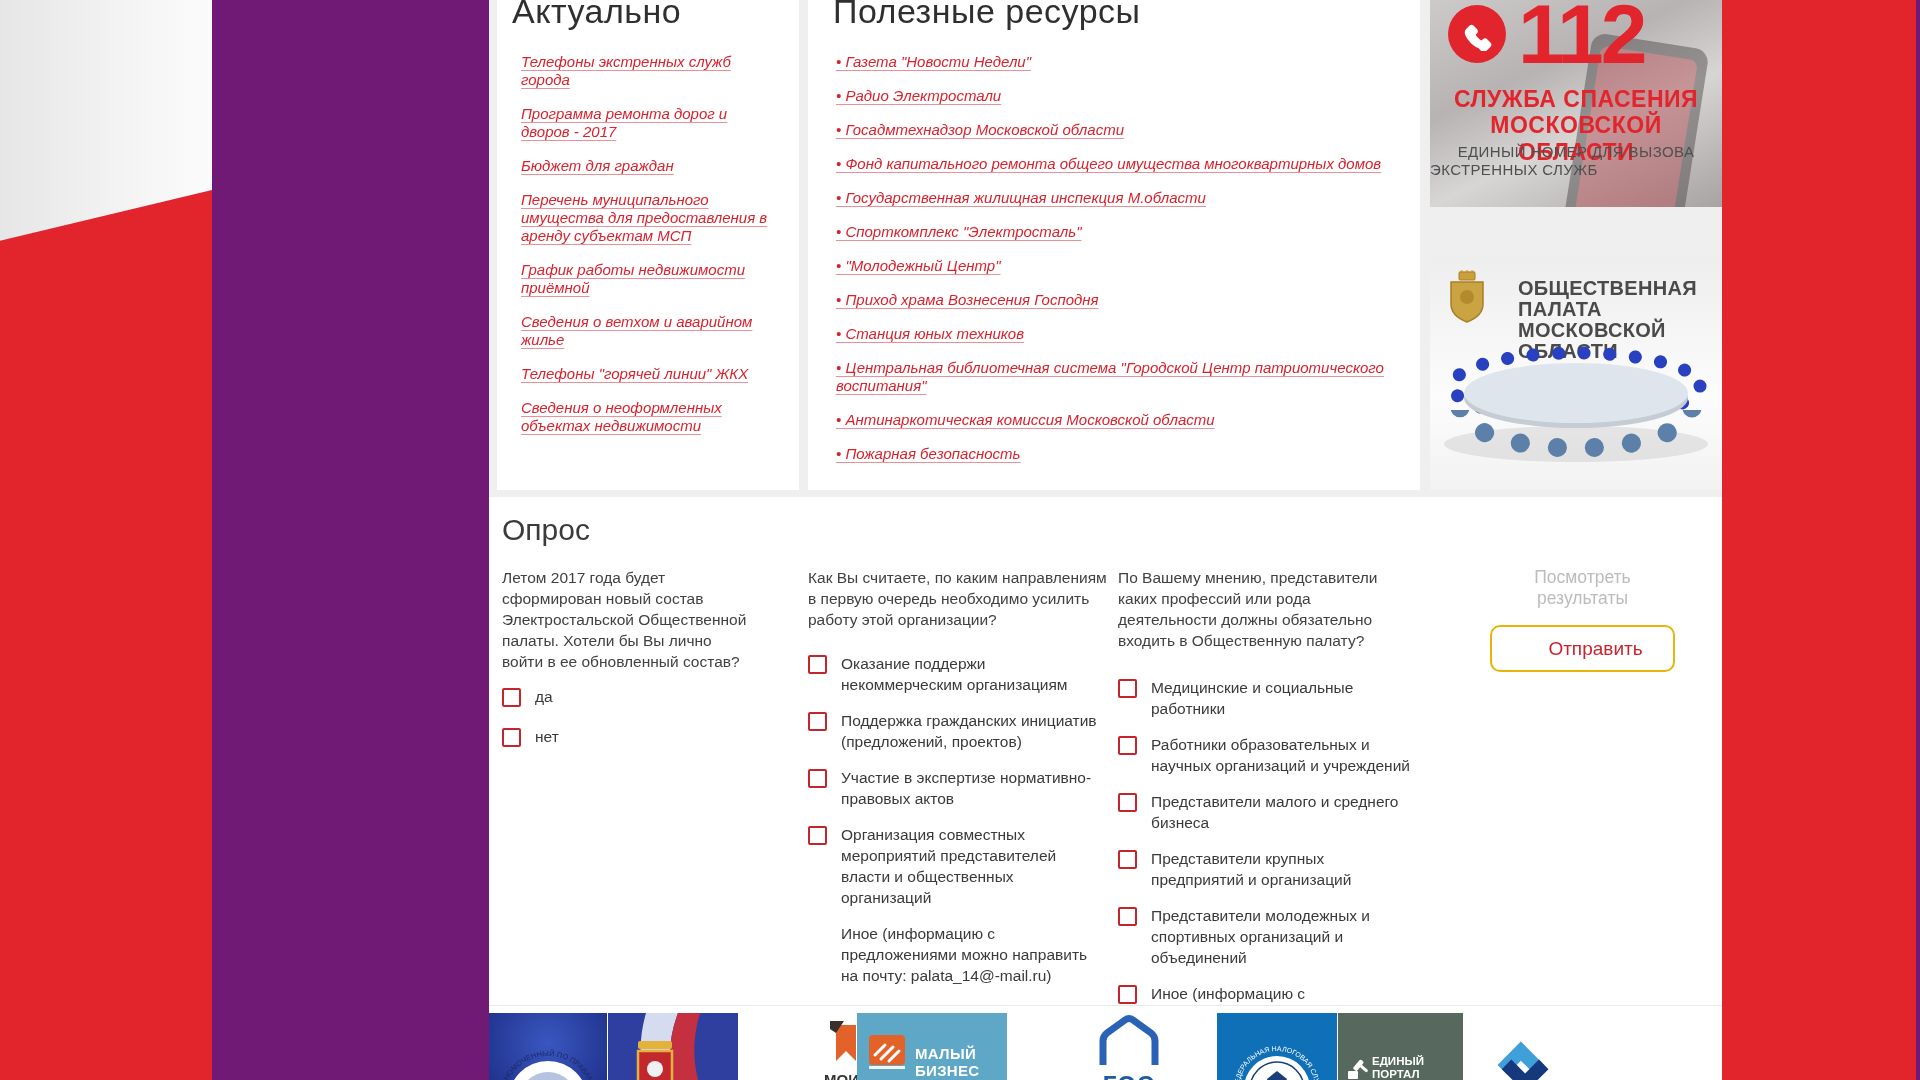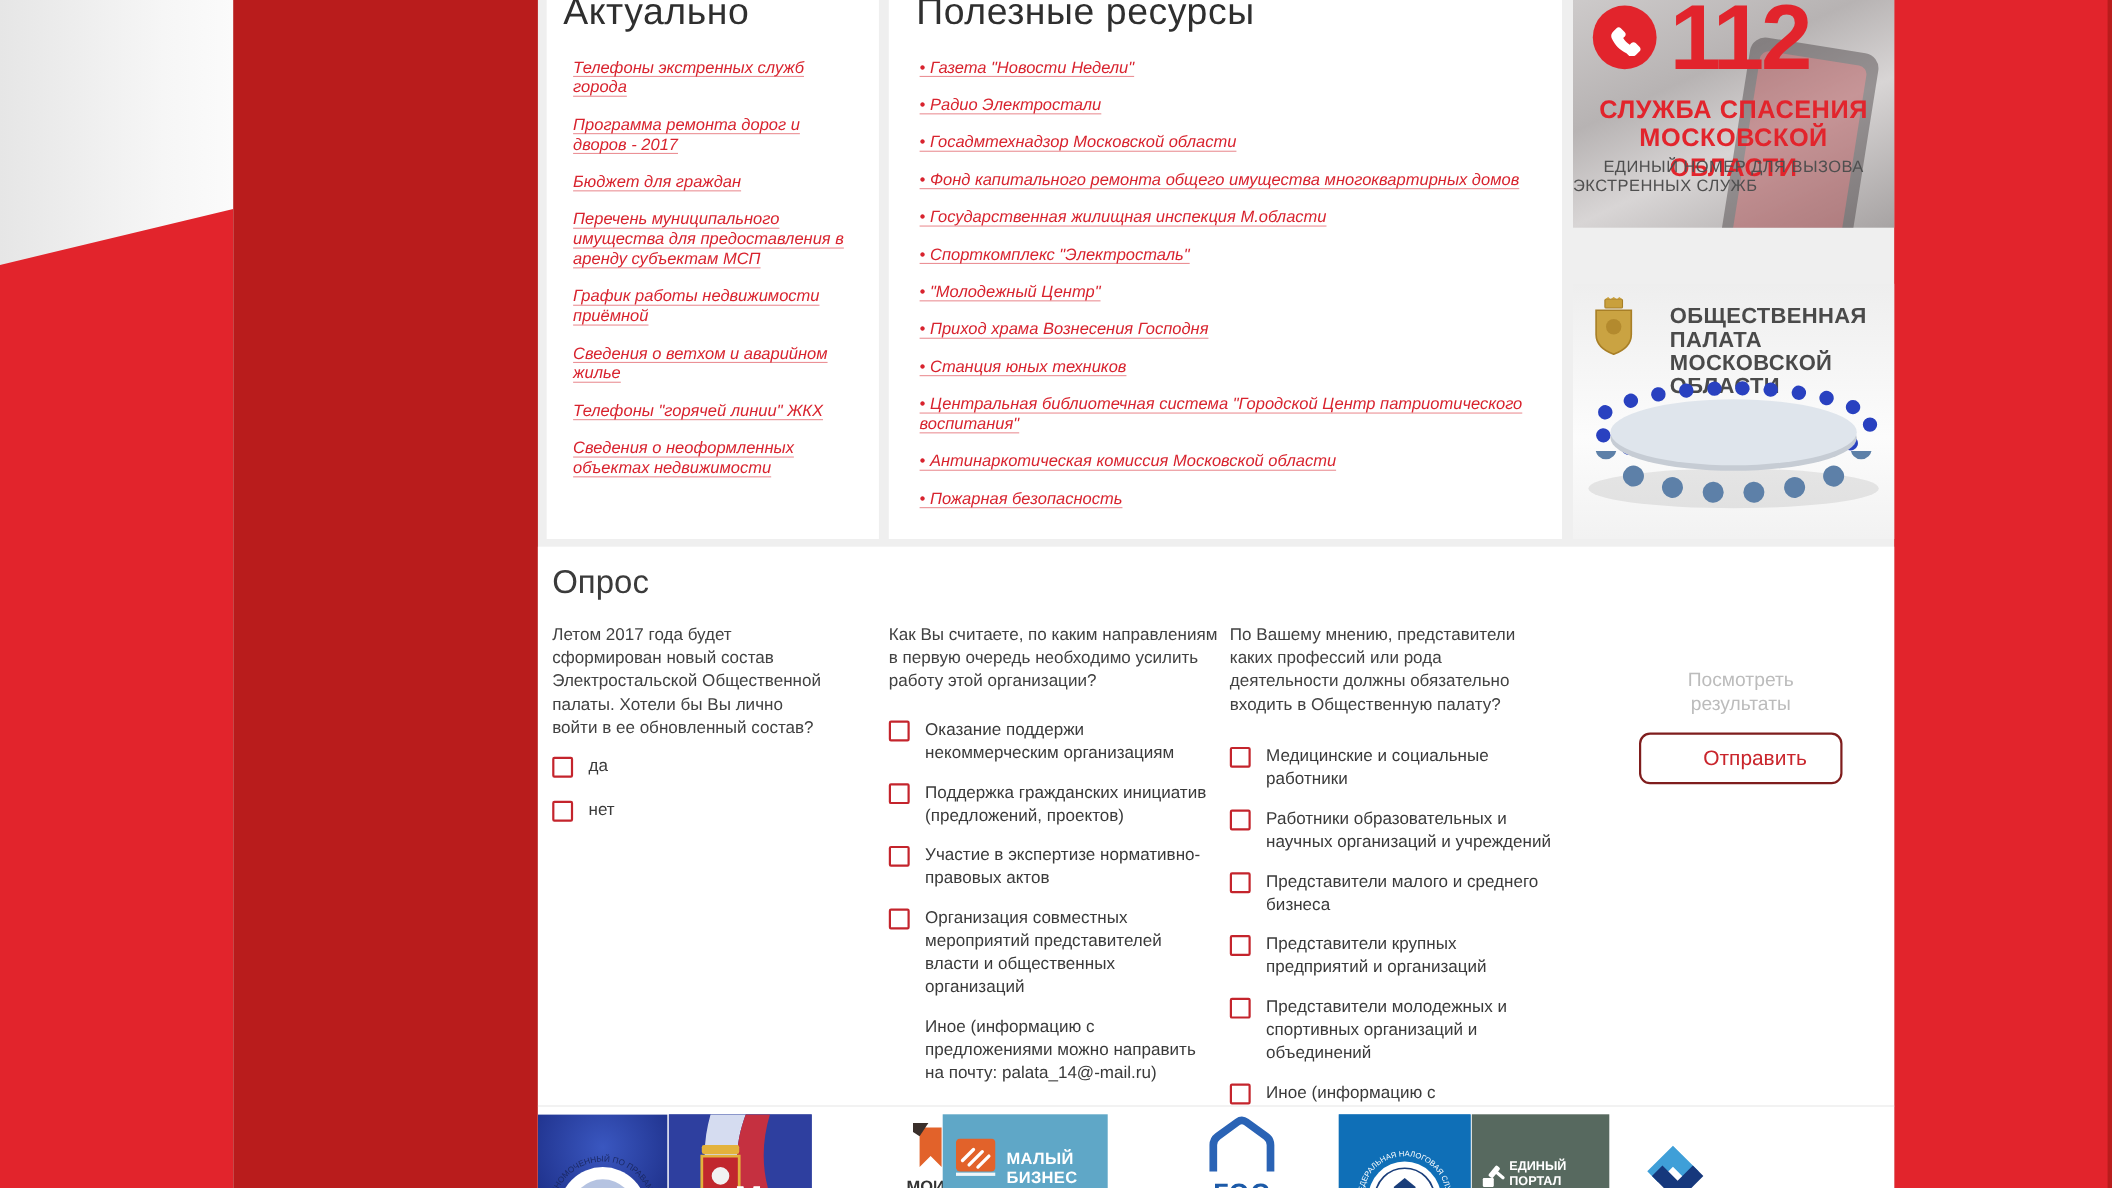--- a/index.html
+++ b/index.html
@@ -1,17 +1,17 @@
 <!DOCTYPE html>
 <html><head>
 <meta charset="utf-8">
 <style>
   html,body{margin:0;padding:0;background:#fbfbfb;}
   #page{position:relative;width:1920px;height:1080px;overflow:hidden;
-        font-family:"Liberation Sans","DejaVu Sans",sans-serif;background:#b91c1c;}
+        font-family:"Liberation Sans","DejaVu Sans",sans-serif;background:#701a75;}
   .abs{position:absolute;}
 
   
   .band-left{left:0;top:0;width:212px;height:1080px;
     background:linear-gradient(90deg,#e6e6e6,#f6f6f6 70%,#fbfbfb);}
   .red-left{left:0;top:0;width:212px;height:1080px;background:#e2242c;
     clip-path:polygon(0 22.3%,100% 17.6%,100% 100%,0 100%);}
   .red-right{left:1722px;top:0;width:194px;height:1080px;background:#e2242c;}
 
   
@@ -63,24 +63,24 @@
   #q3{left:629px;width:295px;}
   .qtext{margin:0;font-size:15.5px;line-height:21px;color:#414141;}
   .opts{margin-top:23px;}
   #q1 .opts{margin-top:14px;}
   #q3 .opts{margin-top:26px;}
   .opt{display:flex;align-items:flex-start;margin-bottom:15px;}
   #q1 .opt{margin-bottom:19px;}
   .cb{flex:0 0 15px;width:15px;height:15px;border:2px solid #c4242c;border-radius:2px;
     background:#fff;margin:2px 14px 0 0;cursor:pointer;}
   .opt-label{font-size:15.5px;line-height:21px;color:#3a3a3a;}
-  #survey-controls{position:absolute;left:1001px;top:70px;width:185px;margin-top:41px;}
+  #survey-controls{position:absolute;left:1001px;top:70px;width:185px;}
   .results-link{display:block;text-align:center;font-size:17.5px;color:#bcbcbc;cursor:pointer;}
   .submit-btn{position:absolute;left:0;top:58px;width:185px;height:47px;background:#fff;
-    border:2px solid #7f1d1d;border-radius:10px;color:#c9252c;font-size:19px;
+    border:2px solid #eab308;border-radius:10px;color:#c9252c;font-size:19px;
     font-family:inherit;cursor:pointer;padding-left:32px;}
 
   
   #footer{left:489px;top:1005px;width:1233px;height:75px;background:#fff;border-top:1px solid #e9e9e9;}
   .tile{position:absolute;top:7px;height:120px;overflow:hidden;cursor:pointer;}
   #tile-ombudsman{left:0;width:118px;}
   #tile-mosobl{left:119px;width:130px;background:#2e3f9f;}
   #tile-moi{left:325px;width:60px;background:#fff;}
   #tile-maly{left:368px;width:150px;background:#5fa7c7;}
   #tile-gos{left:560px;width:160px;background:#fff;text-align:center;}

